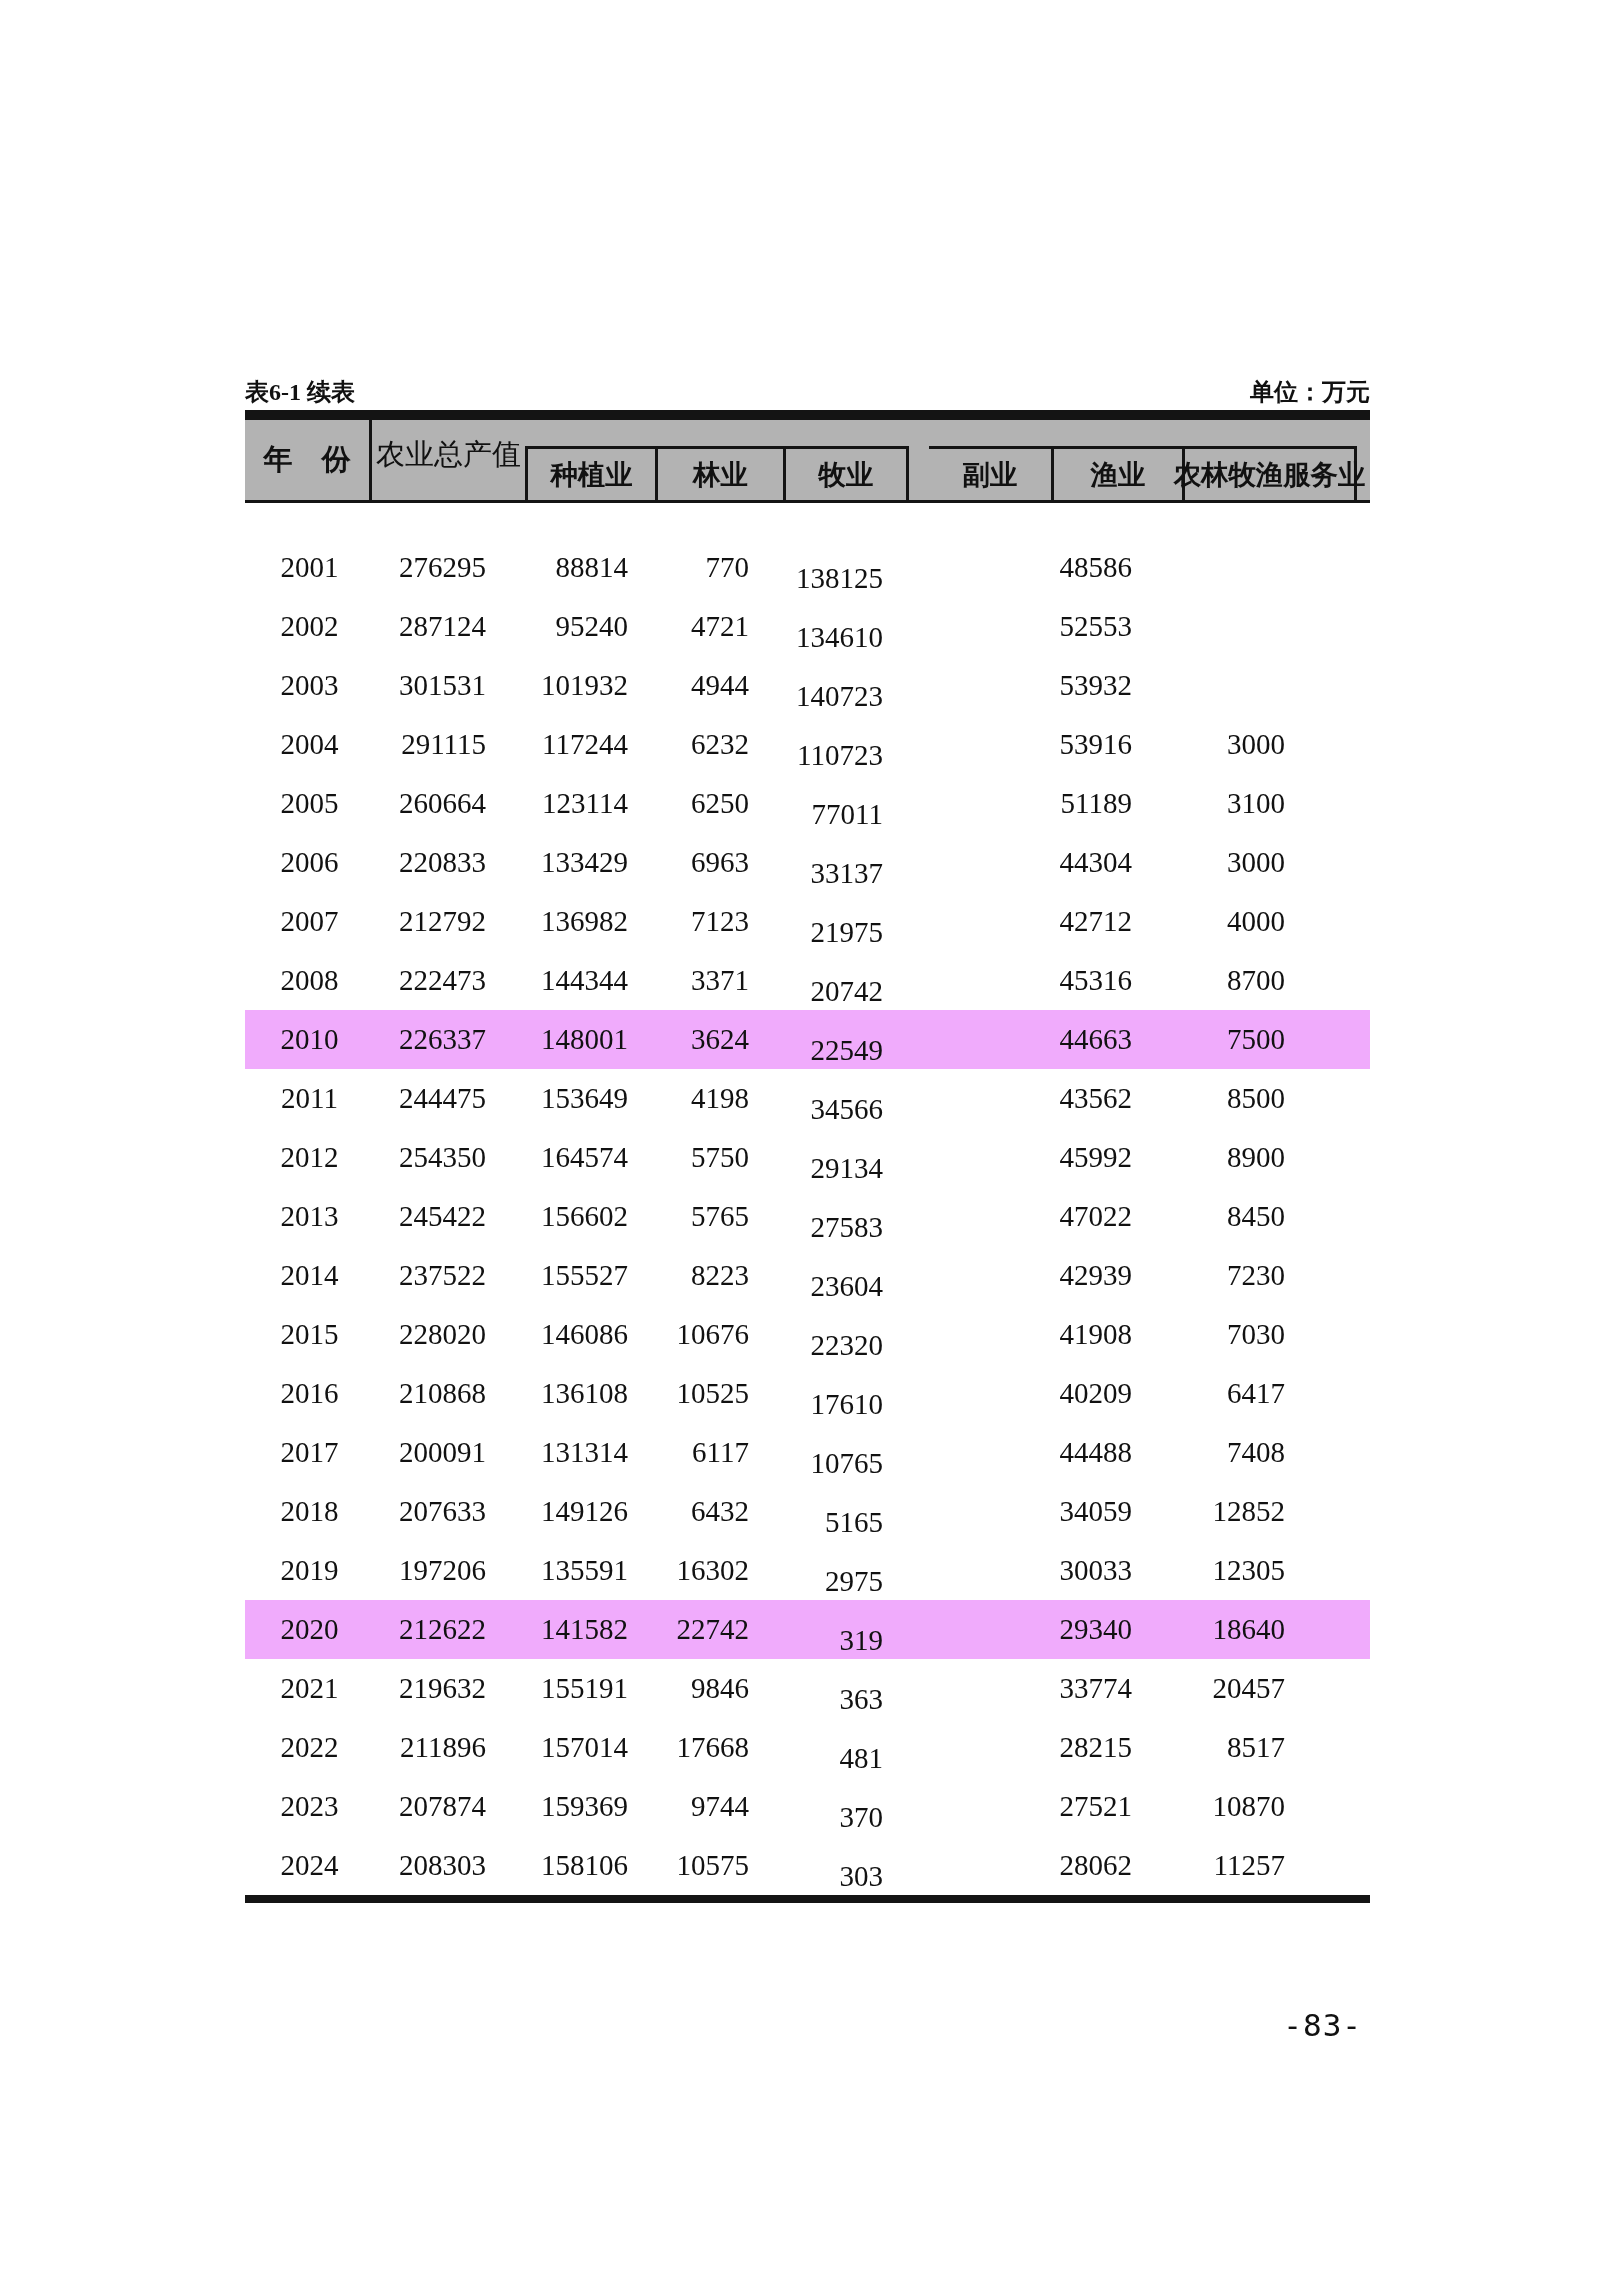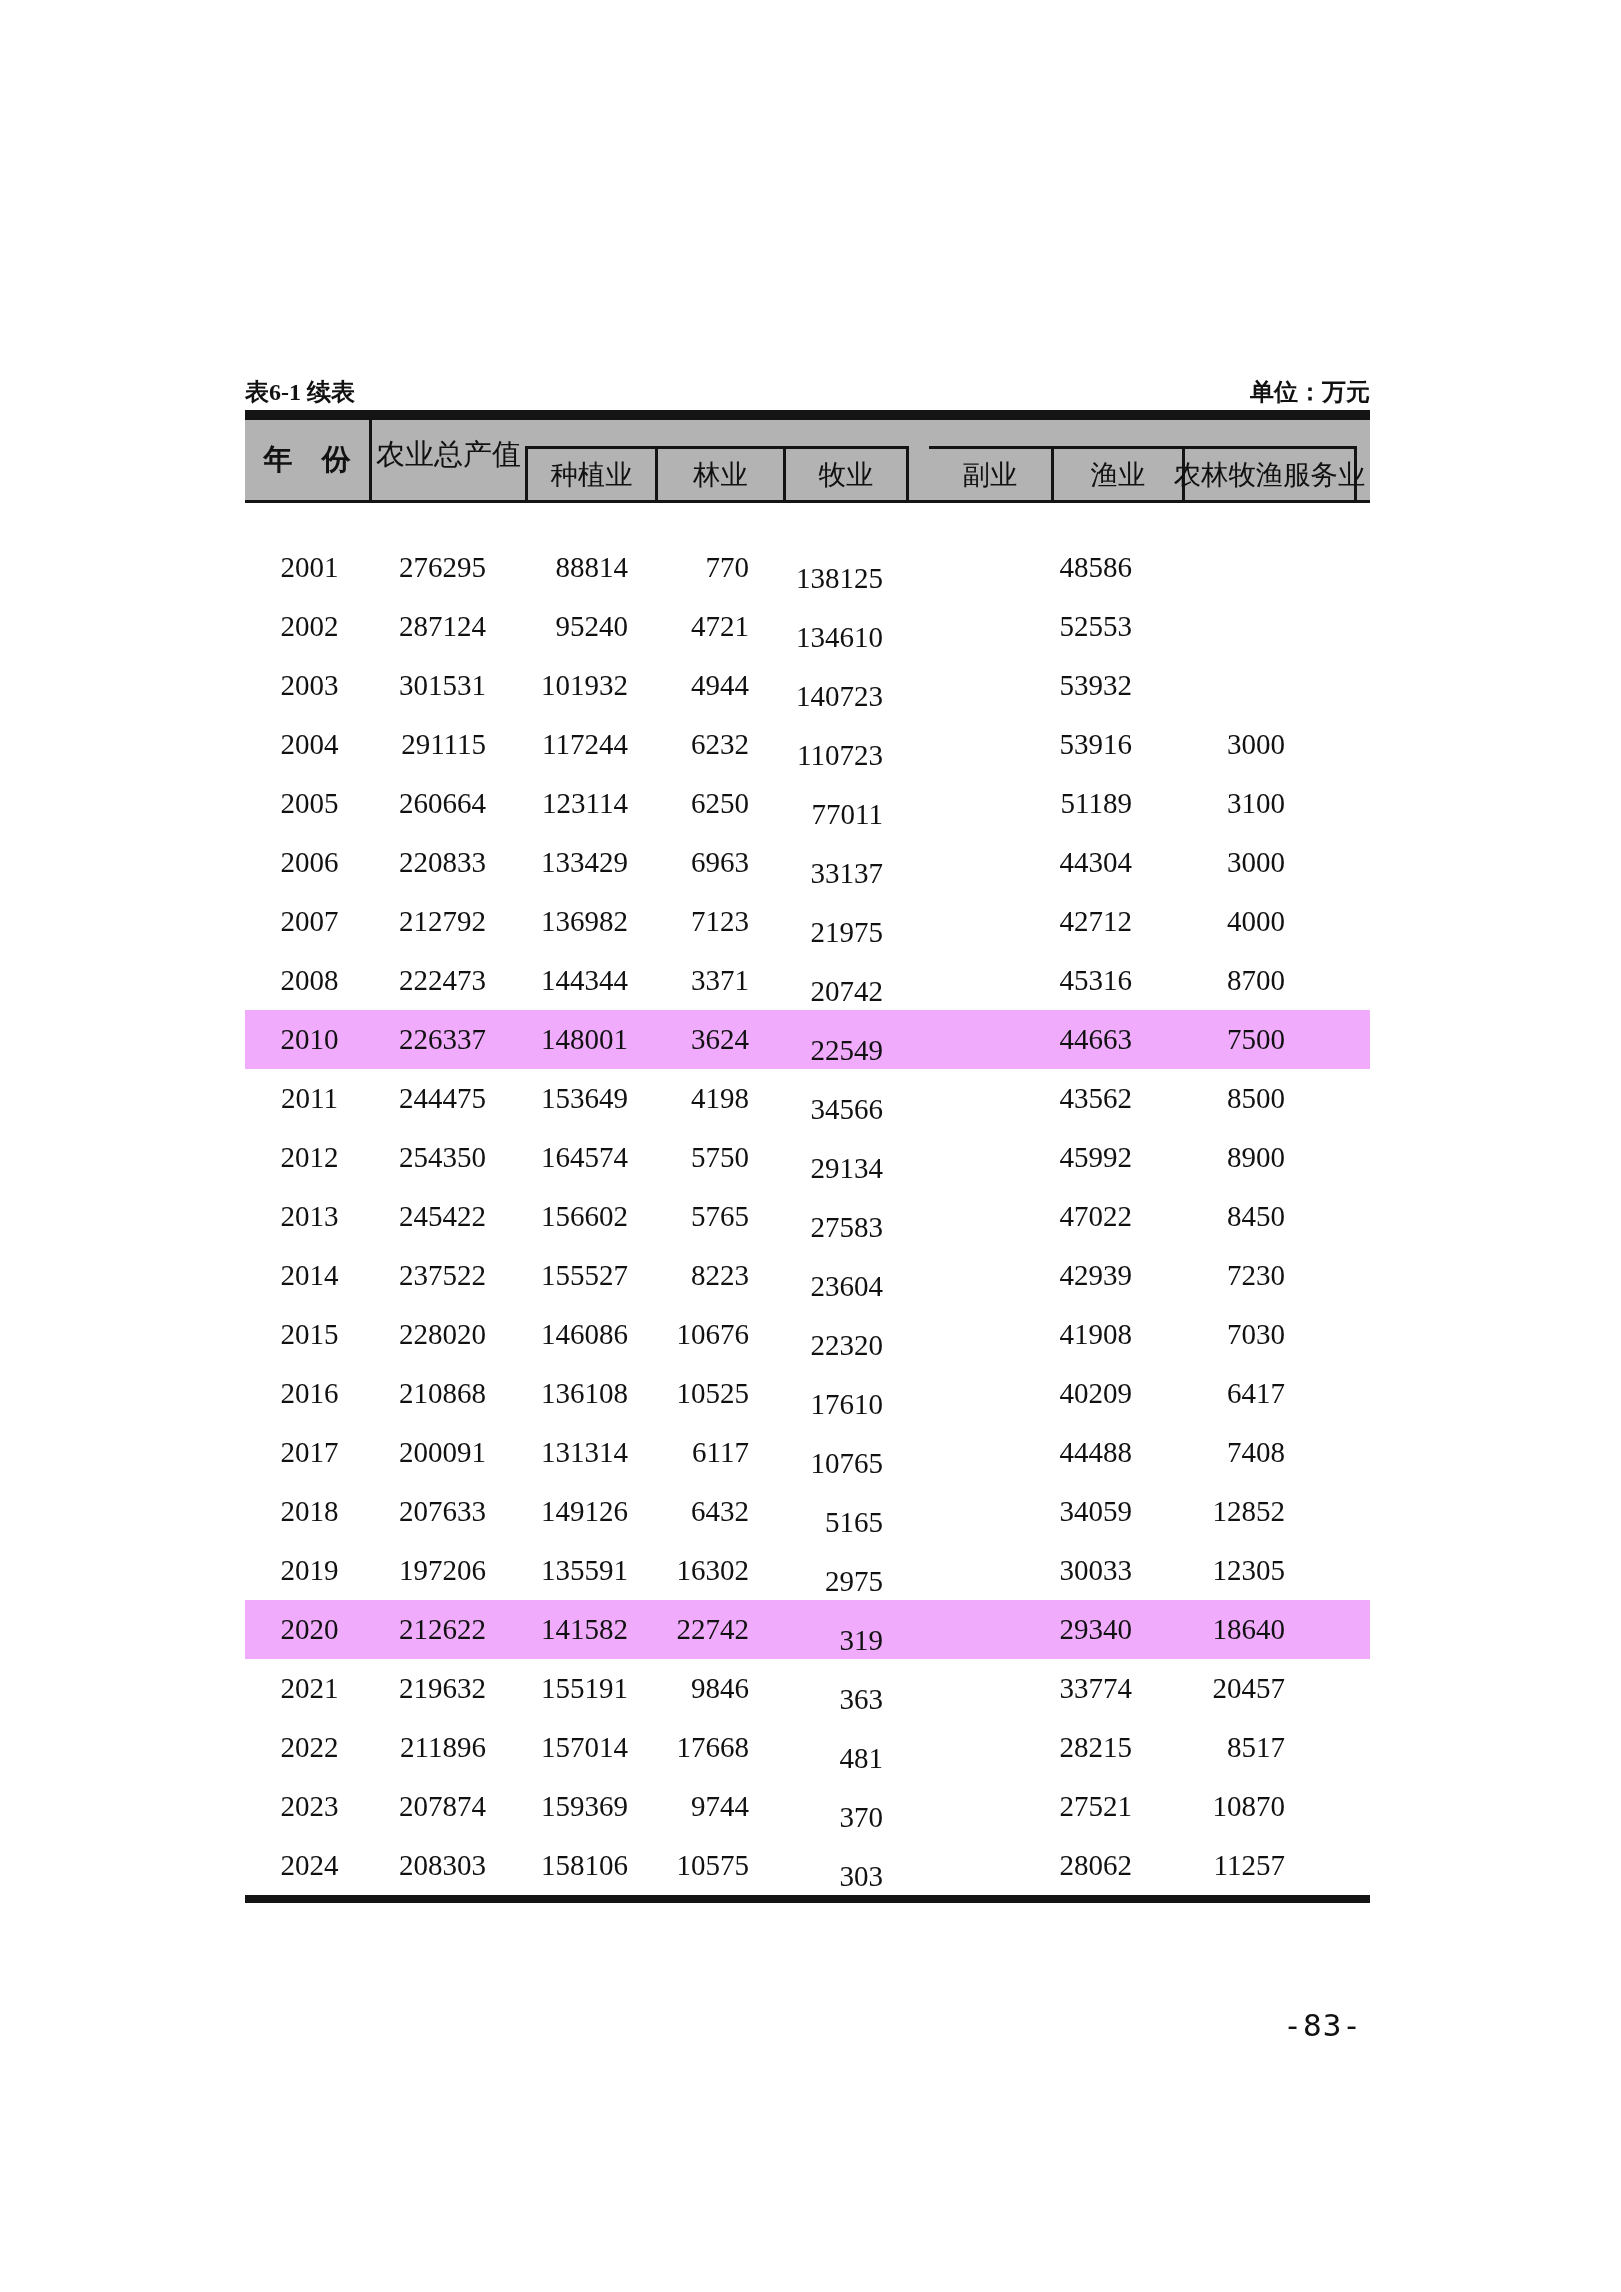--- a/index.html
+++ b/index.html
@@ -31,21 +31,21 @@
     width:153px;box-sizing:border-box;
     display:flex;align-items:center;justify-content:center;
     font-size:29px;font-weight:normal;padding-bottom:10px;
   }
   .h-subs{flex:1;display:flex;flex-direction:column;}
   .h-spacer{height:26.5px;}
   .h-boxes{flex:1;display:flex;}
   .h-box{
     box-sizing:border-box;border:3.9px solid #141414;border-bottom:none;
     display:flex;align-items:center;justify-content:center;
-    font-size:27.4px;font-weight:normal;white-space:nowrap;
+    font-size:27.4px;font-weight:bold;white-space:nowrap;
   }
   .h-box + .h-box{border-left:none;}
   .hb0{width:133px;}.hb1{width:128px;}.hb2{width:123px;}
   .hb3{width:125px;margin-left:20px;}.hb4{width:131px;}.hb5{width:172px;}
   
   .rows{padding-top:35px;border-bottom:8.8px solid #141414;}
   .row{height:59px;display:flex;align-items:center;font-size:29px;}
   .row.hl{background:#f0abfc;}
   .cell{box-sizing:border-box;white-space:nowrap;}
   .c0{width:129px;text-align:center;}

